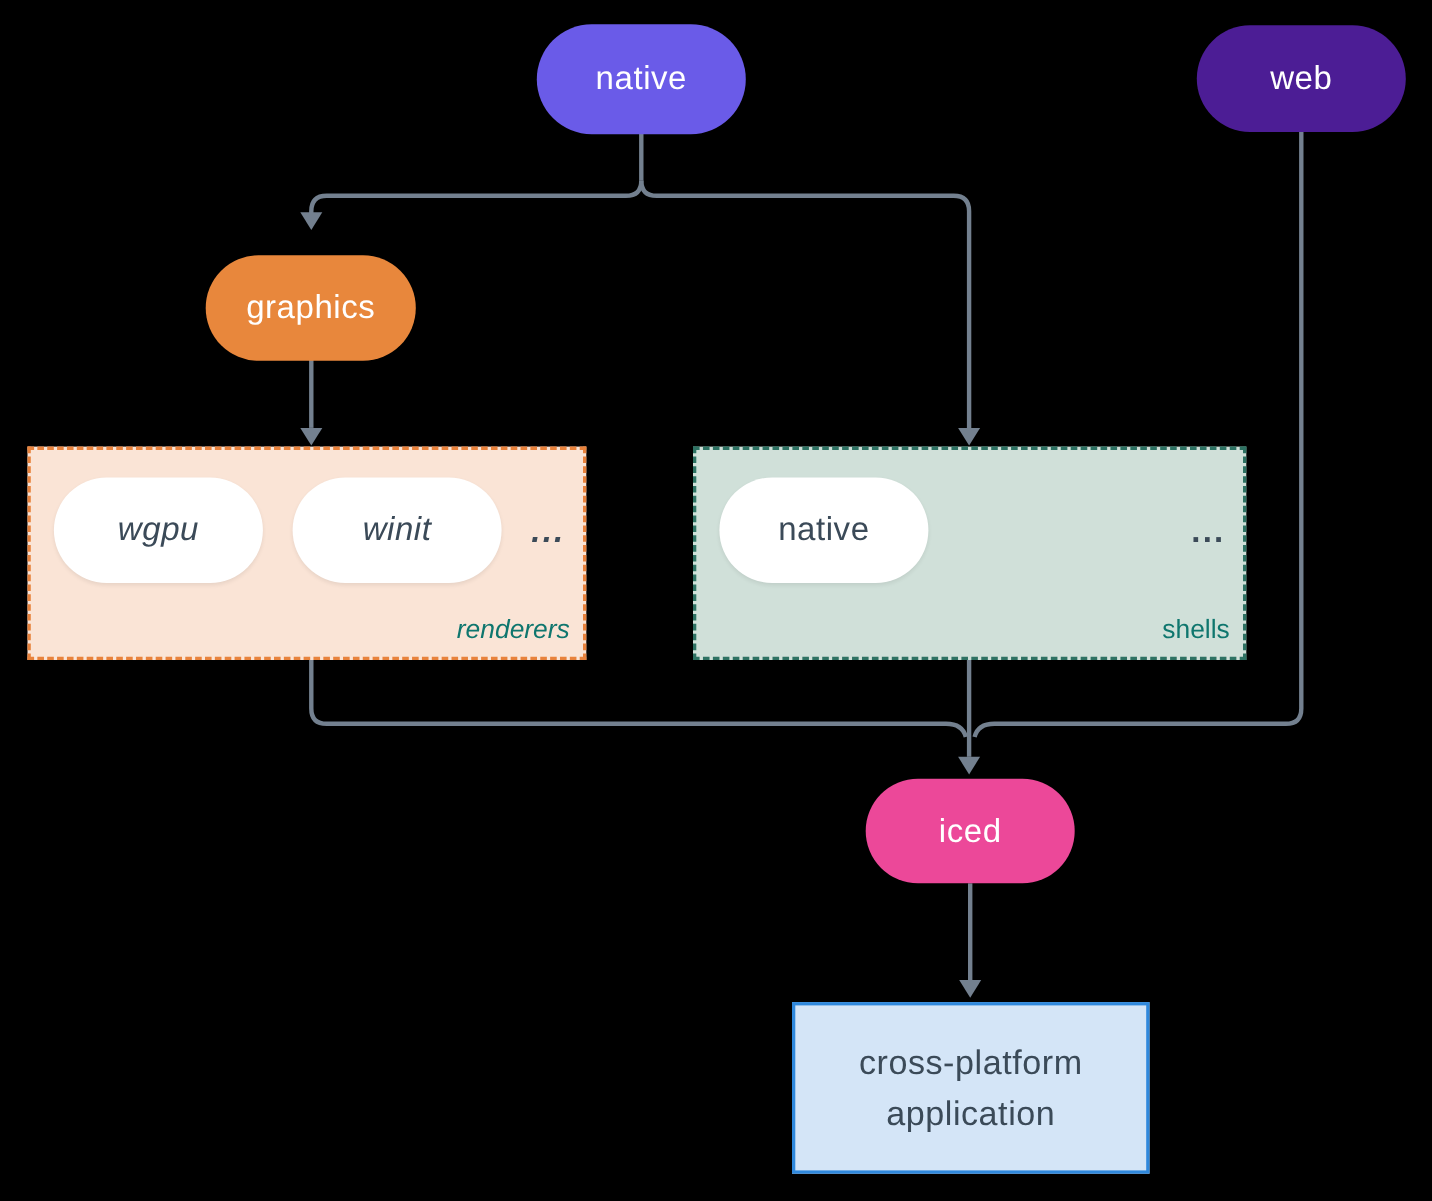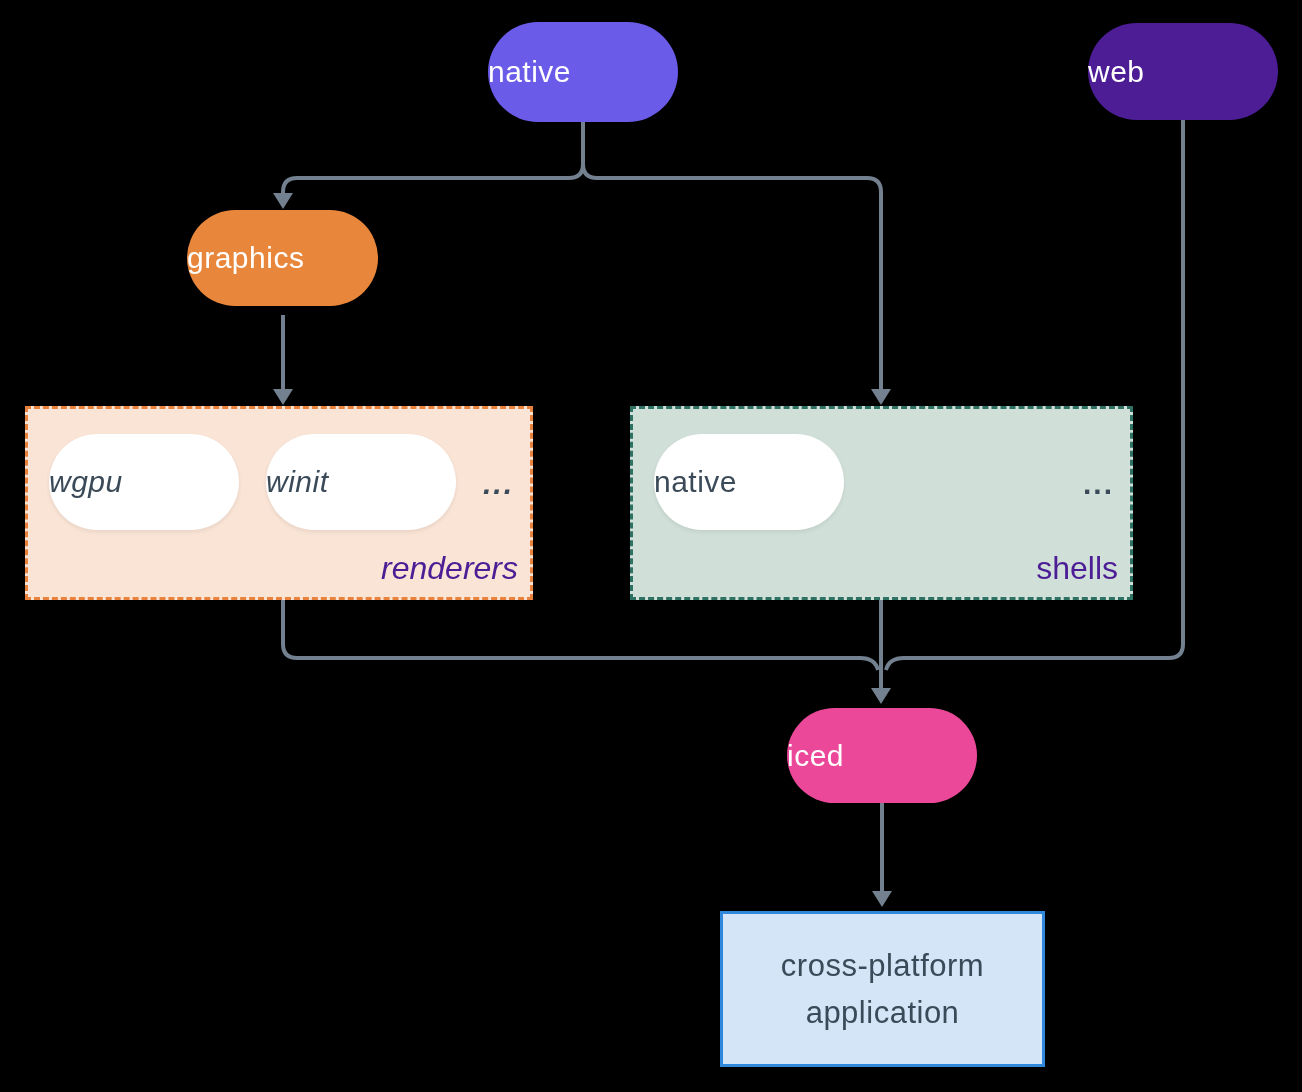--- a/index.html
+++ b/index.html
@@ -28,31 +28,31 @@
     stroke-width: 4;
   }
   .wires polygon {
     fill: #73808f;
     stroke: none;
   }
   .pill {
     position: absolute;
     display: flex;
     align-items: center;
-    justify-content: flex-start;
+    justify-content: center;
     border-radius: 50px;
     font-size: 30px;
     letter-spacing: 0.5px;
   }
   .pill.colored { color: #ffffff; }
   .pill.white   { background: #ffffff; color: #3b4a58; box-shadow: 0 2px 4px rgba(0,0,0,0.08); }
 
   .pill-native   { left: 488px;  top: 22px;  width: 190px; height: 100px; background: #6a5be8; }
   .pill-web      { left: 1088px; top: 23px;  width: 190px; height: 97px;  background: #4c1d95; }
-  .pill-graphics { left: 187px;  top: 210px; width: 191px; height: 96px;  background: #e8873c; }
+  .pill-graphics { left: 187px;  top: 232px; width: 191px; height: 96px;  background: #e8873c; }
   .pill-iced     { left: 787px;  top: 708px; width: 190px; height: 95px;  background: #ec4899; }
 
   .group {
     position: absolute;
     top: 406px;
     height: 194px;
     box-sizing: border-box;
   }
   .group-renderers {
     left: 25px;
@@ -76,22 +76,22 @@
     top: 58px;
     font-size: 30px;
     font-weight: bold;
     letter-spacing: 2px;
     color: #3b4a58;
   }
   .group .group-label {
     position: absolute;
     right: 12px;
     bottom: 10px;
-    font-size: 32px;
-    color: #4c1d95;
+    font-size: 24px;
+    color: #0f766e;
   }
   .app-box {
     position: absolute;
     left: 720px;
     top: 911px;
     width: 325px;
     height: 156px;
     box-sizing: border-box;
     background: #d4e5f7;
     border: 3px solid #2f88dc;

